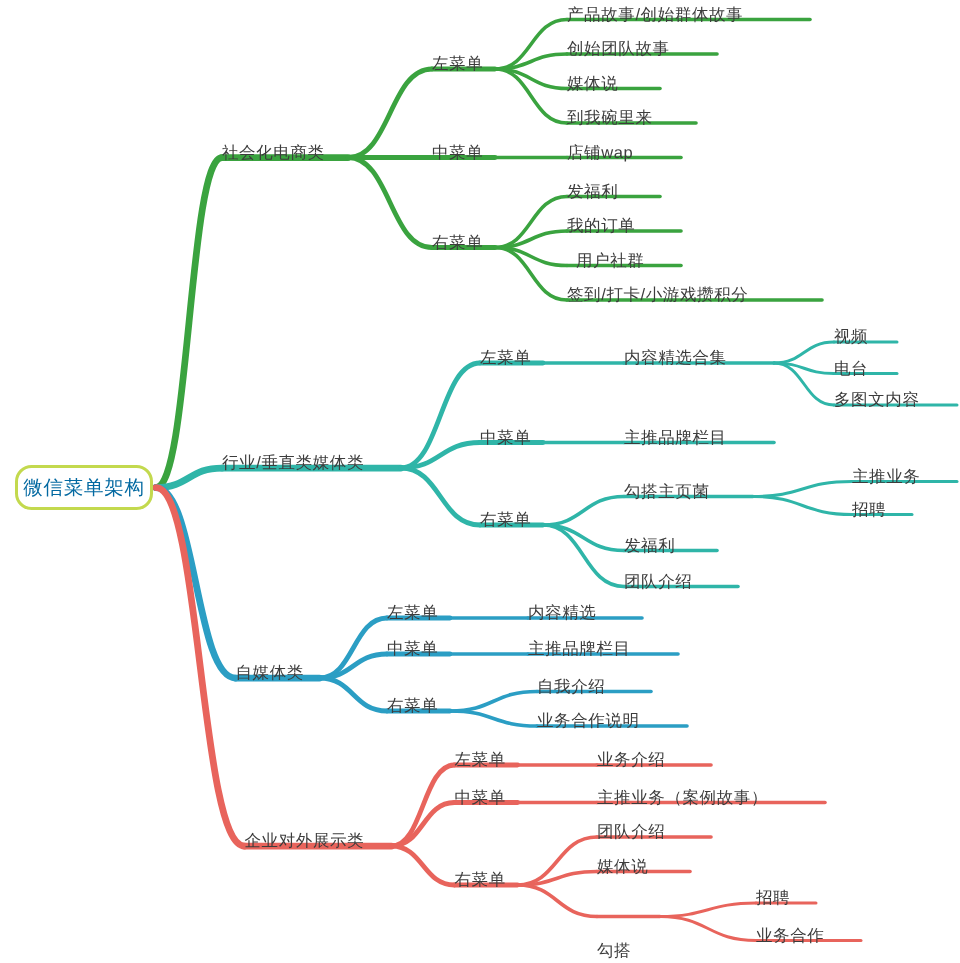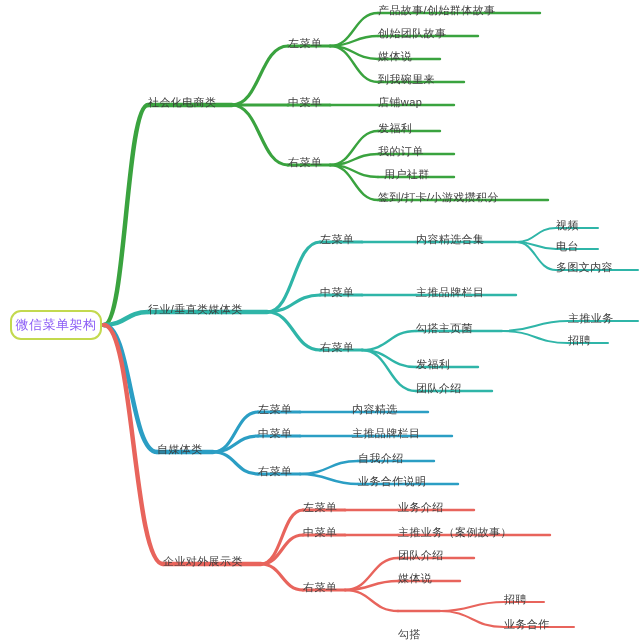--- a/index.html
+++ b/index.html
@@ -5,21 +5,21 @@
   html,body{margin:0;padding:0;background:#ffffff;}
   body{width:640px;height:642px;overflow:hidden;
        font-family:"Liberation Sans","DejaVu Sans",sans-serif;}
   #map{position:relative;width:640px;height:642px;background:#fff;}
   svg.edges{position:absolute;left:0;top:0;width:640px;height:642px;}
   .node-label{position:absolute;white-space:nowrap;color:#3c3c3c;
               font-size:11px;line-height:1;letter-spacing:.4px;}
   .root-node{position:absolute;box-sizing:border-box;display:flex;
              align-items:center;justify-content:center;
              border:2px solid #c3d94e;border-radius:11px;background:#ffffff;
-             color:#8b5cf6;font-size:13px;letter-spacing:.5px;}
+             color:#0369a1;font-size:13px;letter-spacing:.5px;}
 </style>
 </head>
 <body>
 
 <div id="map">
   <svg class="edges" id="edge-layer" viewBox="0 0 640 642" xmlns="http://www.w3.org/2000/svg">
       <path d="M104,325 C126,325 126,105 148,105" fill="none" stroke="#3aa33f" stroke-width="4.5" stroke-linecap="round"></path>
       <path d="M148,105 L232,105" fill="none" stroke="#3aa33f" stroke-width="4.5" stroke-linecap="round"></path>
       <path d="M232,105 C260,105 260,46 288,46" fill="none" stroke="#3aa33f" stroke-width="3.2" stroke-linecap="round"></path>
       <path d="M288,46 L330,46" fill="none" stroke="#3aa33f" stroke-width="3.2" stroke-linecap="round"></path>

